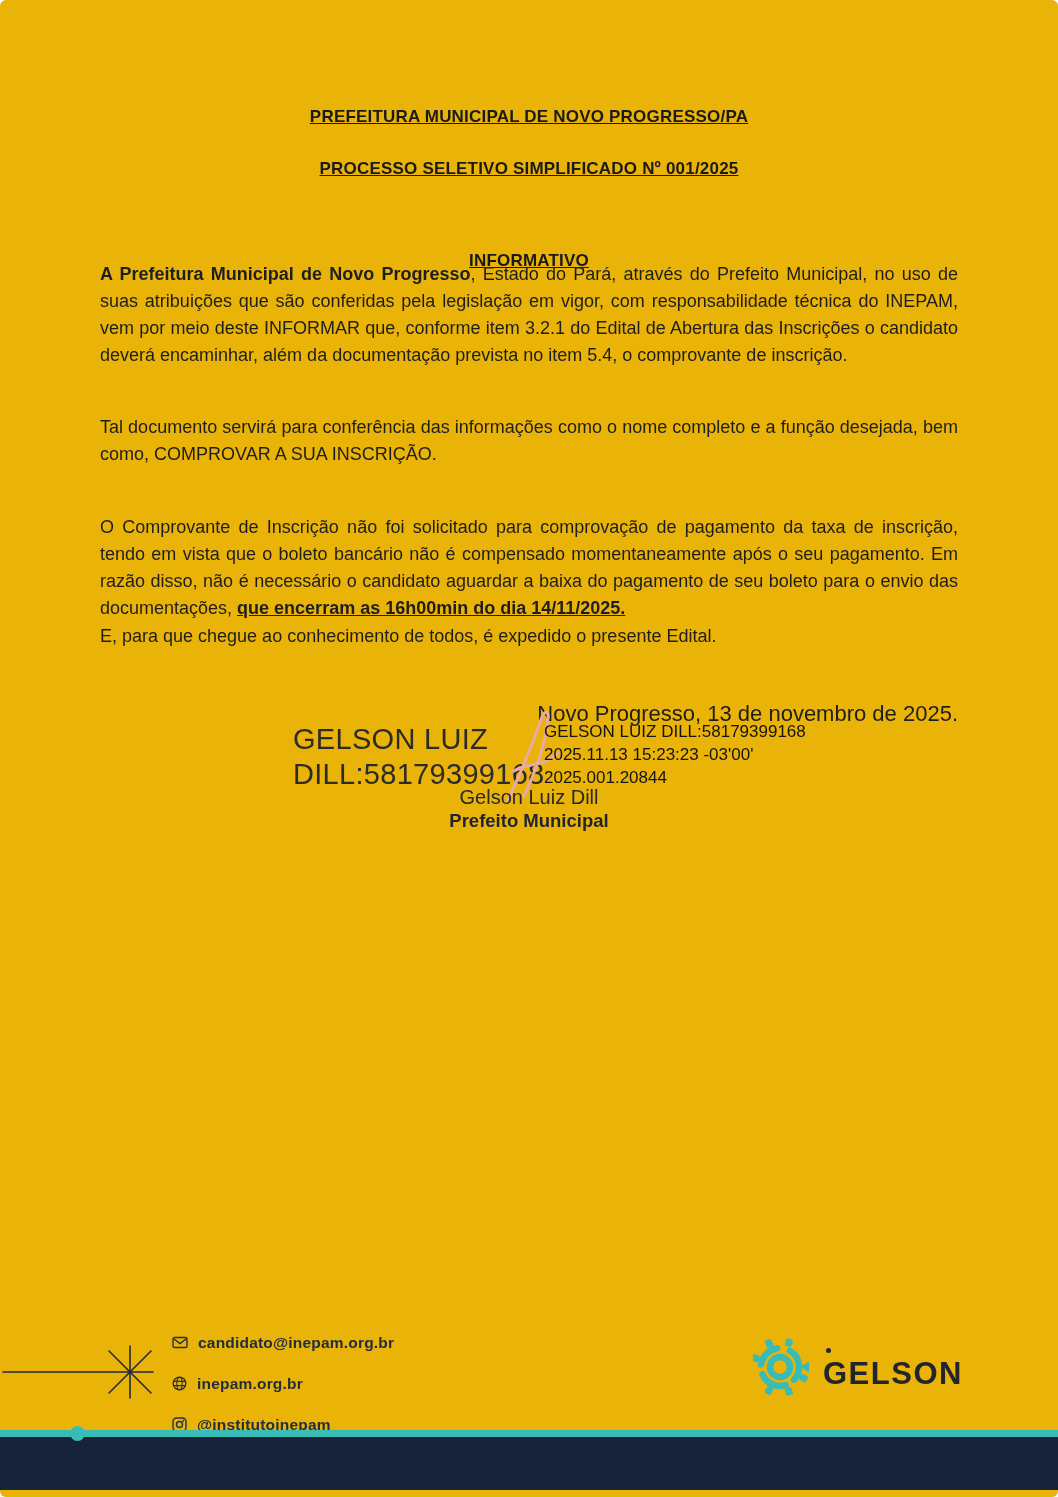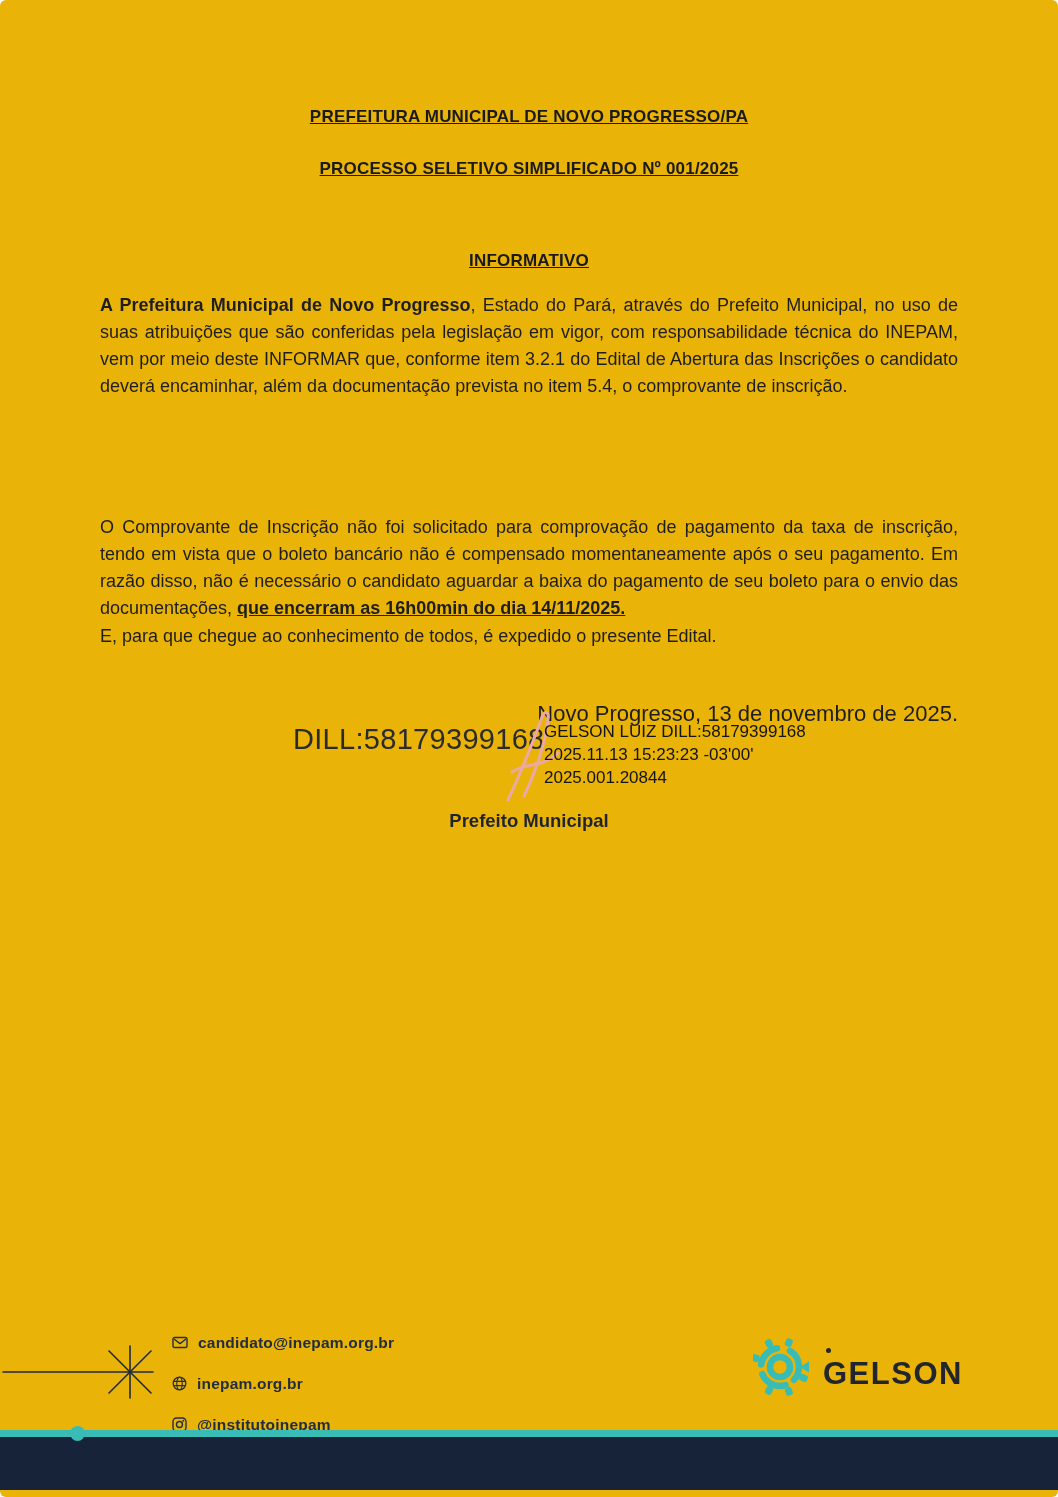--- a/index.html
+++ b/index.html
@@ -21,21 +21,21 @@
   }
   .t1{top:107px;}
   .t2{top:159px;}
   .t3{top:211px;margin-top:40px;}
   
   .para{
     position:absolute;left:100px;width:858px;
     font-size:18px;line-height:27px;
     text-align:justify;color:#1e1e1e;
   }
-  .p1{top:261px;margin-top:31px;}
+  .p1{top:261px;}
   .p2{top:414px;}
   .p3{top:494px;margin-top:20px;}
   .p4{top:623px;}
   .bold{font-weight:bold;}
   .bold-underline{font-weight:bold;text-decoration:underline;}
   
   .sig-date{
     position:absolute;right:100px;top:701px;
     font-size:22px;color:#1e1e1e;text-align:right;
   }
@@ -88,44 +88,47 @@
 <body>
 
 <div class="page">
 
   <div class="doc-title t1">PREFEITURA MUNICIPAL DE NOVO PROGRESSO/PA</div>
   <div class="doc-title t2">PROCESSO SELETIVO SIMPLIFICADO Nº 001/2025</div>
   <div class="doc-title t3">INFORMATIVO</div>
 
   <div class="para p1"><span class="bold">A Prefeitura Municipal de Novo Progresso</span><span>, Estado do Pará, através do Prefeito Municipal, no uso de suas atribuições que são conferidas pela legislação em vigor, com responsabilidade técnica do INEPAM, vem por meio deste INFORMAR que, conforme item 3.2.1 do Edital de Abertura das Inscrições o candidato deverá encaminhar, além da documentação prevista no item 5.4, o comprovante de inscrição.</span></div>
 
+  <div class="para p2">Tal documento servirá para conferência das informações como o nome completo e a função desejada, bem como, COMPROVAR A SUA INSCRIÇÃO.</div>
 
   <div class="para p3"><span>O Comprovante de Inscrição não foi solicitado para comprovação de pagamento da taxa de inscrição, tendo em vista que o boleto bancário não é compensado momentaneamente após o seu pagamento. Em razão disso, não é necessário o candidato aguardar a baixa do pagamento de seu boleto para o envio das documentações, </span><span class="bold-underline">que encerram as 16h00min do dia 14/11/2025.</span></div>
 
   <div class="para p4">E, para que chegue ao conhecimento de todos, é expedido o presente Edital.</div>
 
   <div class="sig-date">Novo Progresso, 13 de novembro de 2025.</div>
 
   <div class="sig-stamp">
+    <div>GELSON LUIZ</div>
     <div>DILL:58179399168</div>
   </div>
 
   <div class="sig-mark">
     <svg width="66" height="96" viewBox="0 0 66 96">
       <path d="M8,92 C22,62 36,26 42,9 C45,2 49,4 48,11 C46,32 36,64 24,88" stroke="#eba9a6" stroke-width="3" fill="none" stroke-linecap="round"></path>
       <path d="M12,64 C26,54 42,60 58,45" stroke="#eba9a6" stroke-width="3" fill="none" stroke-linecap="round"></path>
     </svg>
   </div>
 
   <div class="sig-cert">
     <div>GELSON LUIZ DILL:58179399168</div>
     <div>2025.11.13 15:23:23 -03'00'</div>
     <div>2025.001.20844</div>
   </div>
 
+  <div class="sig-name">Gelson Luiz Dill</div>
   <div class="sig-role">Prefeito Municipal</div>
 
   <div class="footer-star">
     <svg width="162" height="70" viewBox="0 0 162 70">
       <g stroke="#1e2a3a" stroke-width="1.6" stroke-linecap="round">
         <line x1="3" y1="34" x2="153" y2="34"></line>
         <line x1="130" y1="8" x2="130" y2="60"></line>
         <line x1="109" y1="13" x2="151" y2="55"></line>
         <line x1="151" y1="13" x2="109" y2="55"></line>
       </g>

